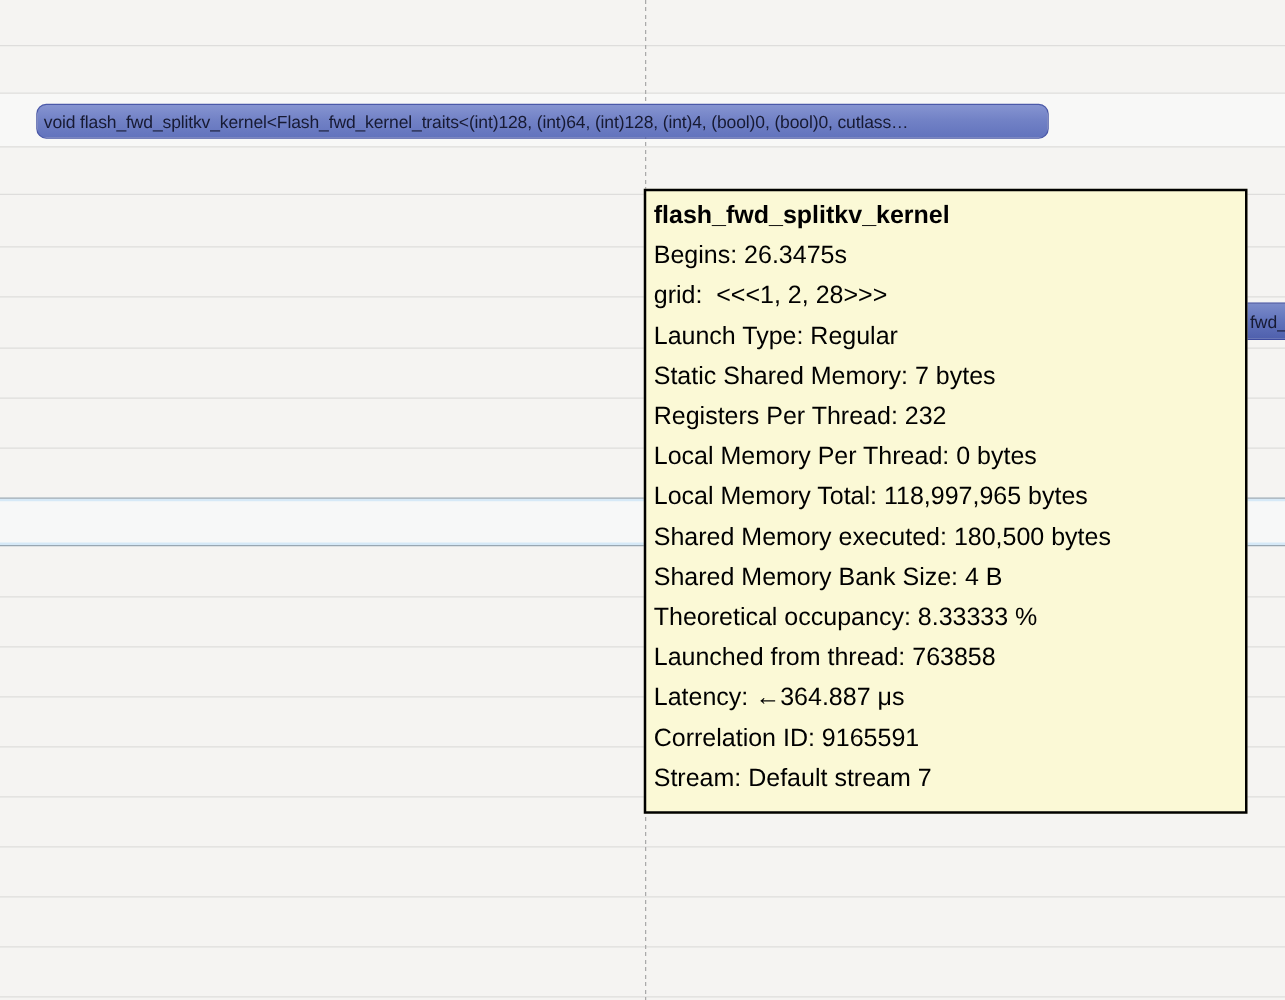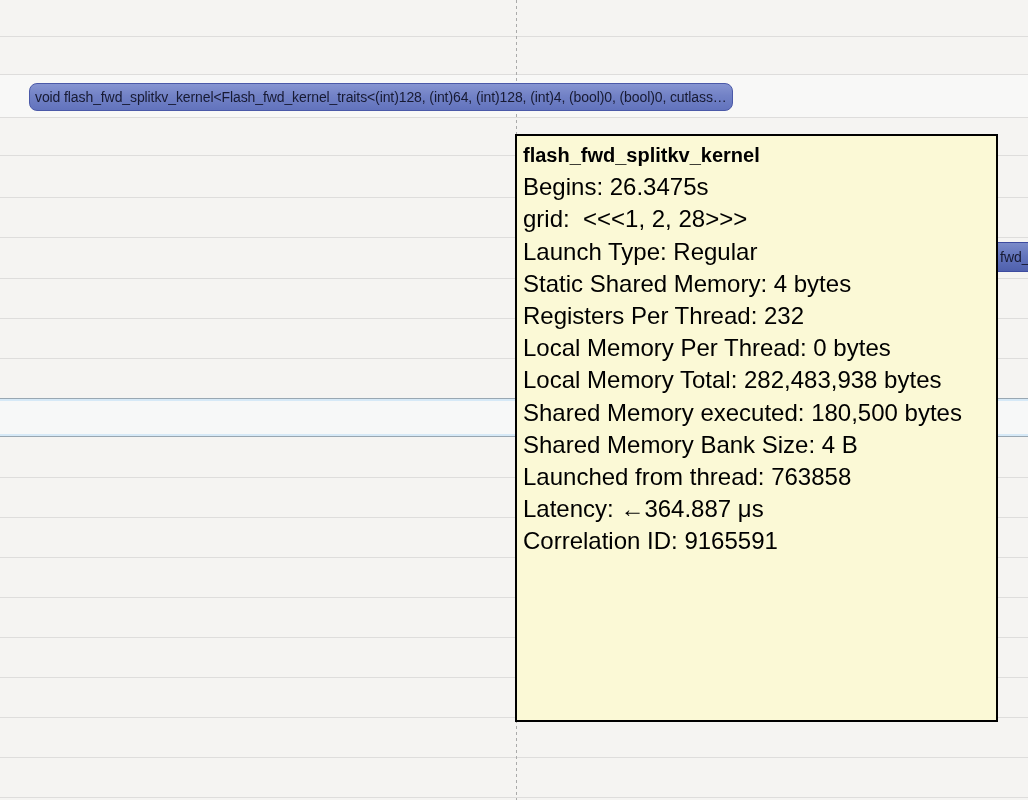--- a/index.html
+++ b/index.html
@@ -50,53 +50,53 @@
     background: linear-gradient(180deg, #8694d1 0%, #7282c6 45%, #6273bd 100%);
     color: #171a33;
     font-size: 14px;
     line-height: 26px;
     white-space: nowrap;
     overflow: hidden;
     z-index: 2;
     cursor: default;
   }
   .main-kernel-bar {
-    left: 29px; top: 83px; width: 704px; height: 28px;
+    left: 29px; top: 83px; width: 810px; height: 28px;
     padding-left: 5px;
     letter-spacing: -0.1px;
   }
   .partial-kernel-bar {
     left: 988px; top: 242px; width: 46px; height: 30px;
     padding-left: 11px;
     line-height: 28px;
     border-radius: 3px;
     background: linear-gradient(180deg, #7b8bc9 0%, #6375bd 45%, #4f60ad 100%);
     border-color: #3d4b9f;
   }
   
   .tooltip {
     position: absolute;
-    left: 515px; top: 134px;
-    width: 483px; height: 588px;
+    left: 515px; top: 151px;
+    width: 483px; height: 500px;
     box-sizing: border-box;
     background: #fbf9d6;
     border: 2.5px solid #000000;
     padding: 3px 6px 0 6px;
     z-index: 5;
     overflow: hidden;
   }
   .tt-title {
     font-size: 20px;
     font-weight: 700;
     line-height: 32.2px;
     color: #000000;
     white-space: pre;
   }
   .tt-line {
-    font-size: 24px;
+    font-size: 20px;
     line-height: 32.2px;
     color: #000000;
     white-space: pre;
   }
 </style>
 </head>
 <body>
 
 <div class="row-line" style="top:36px"></div>
 <div class="hover-band"></div>
@@ -123,22 +123,24 @@
 
 <div class="kernel-bar main-kernel-bar">void flash_fwd_splitkv_kernel&lt;Flash_fwd_kernel_traits&lt;(int)128, (int)64, (int)128, (int)4, (bool)0, (bool)0, cutlass…</div>
 
 <div class="kernel-bar partial-kernel-bar">fwd_</div>
 
 <div class="tooltip">
   <div class="tt-title">flash_fwd_splitkv_kernel</div>
   <div class="tt-line">Begins: 26.3475s</div>
   <div class="tt-line">grid:  &lt;&lt;&lt;1, 2, 28&gt;&gt;&gt;</div>
   <div class="tt-line">Launch Type: Regular</div>
-  <div class="tt-line">Static Shared Memory: 4 bytes</div>
+  <div class="tt-line">Static Shared Memory: 7 bytes</div>
   <div class="tt-line">Registers Per Thread: 232</div>
   <div class="tt-line">Local Memory Per Thread: 0 bytes</div>
-  <div class="tt-line">Local Memory Total: 282,483,938 bytes</div>
+  <div class="tt-line">Local Memory Total: 118,997,965 bytes</div>
   <div class="tt-line">Shared Memory executed: 180,500 bytes</div>
   <div class="tt-line">Shared Memory Bank Size: 4 B</div>
+  <div class="tt-line">Theoretical occupancy: 8.33333 %</div>
   <div class="tt-line">Launched from thread: 763858</div>
   <div class="tt-line">Latency: ←364.887 μs</div>
   <div class="tt-line">Correlation ID: 9165591</div>
+  <div class="tt-line">Stream: Default stream 7</div>
 </div>
 
 </body></html>

